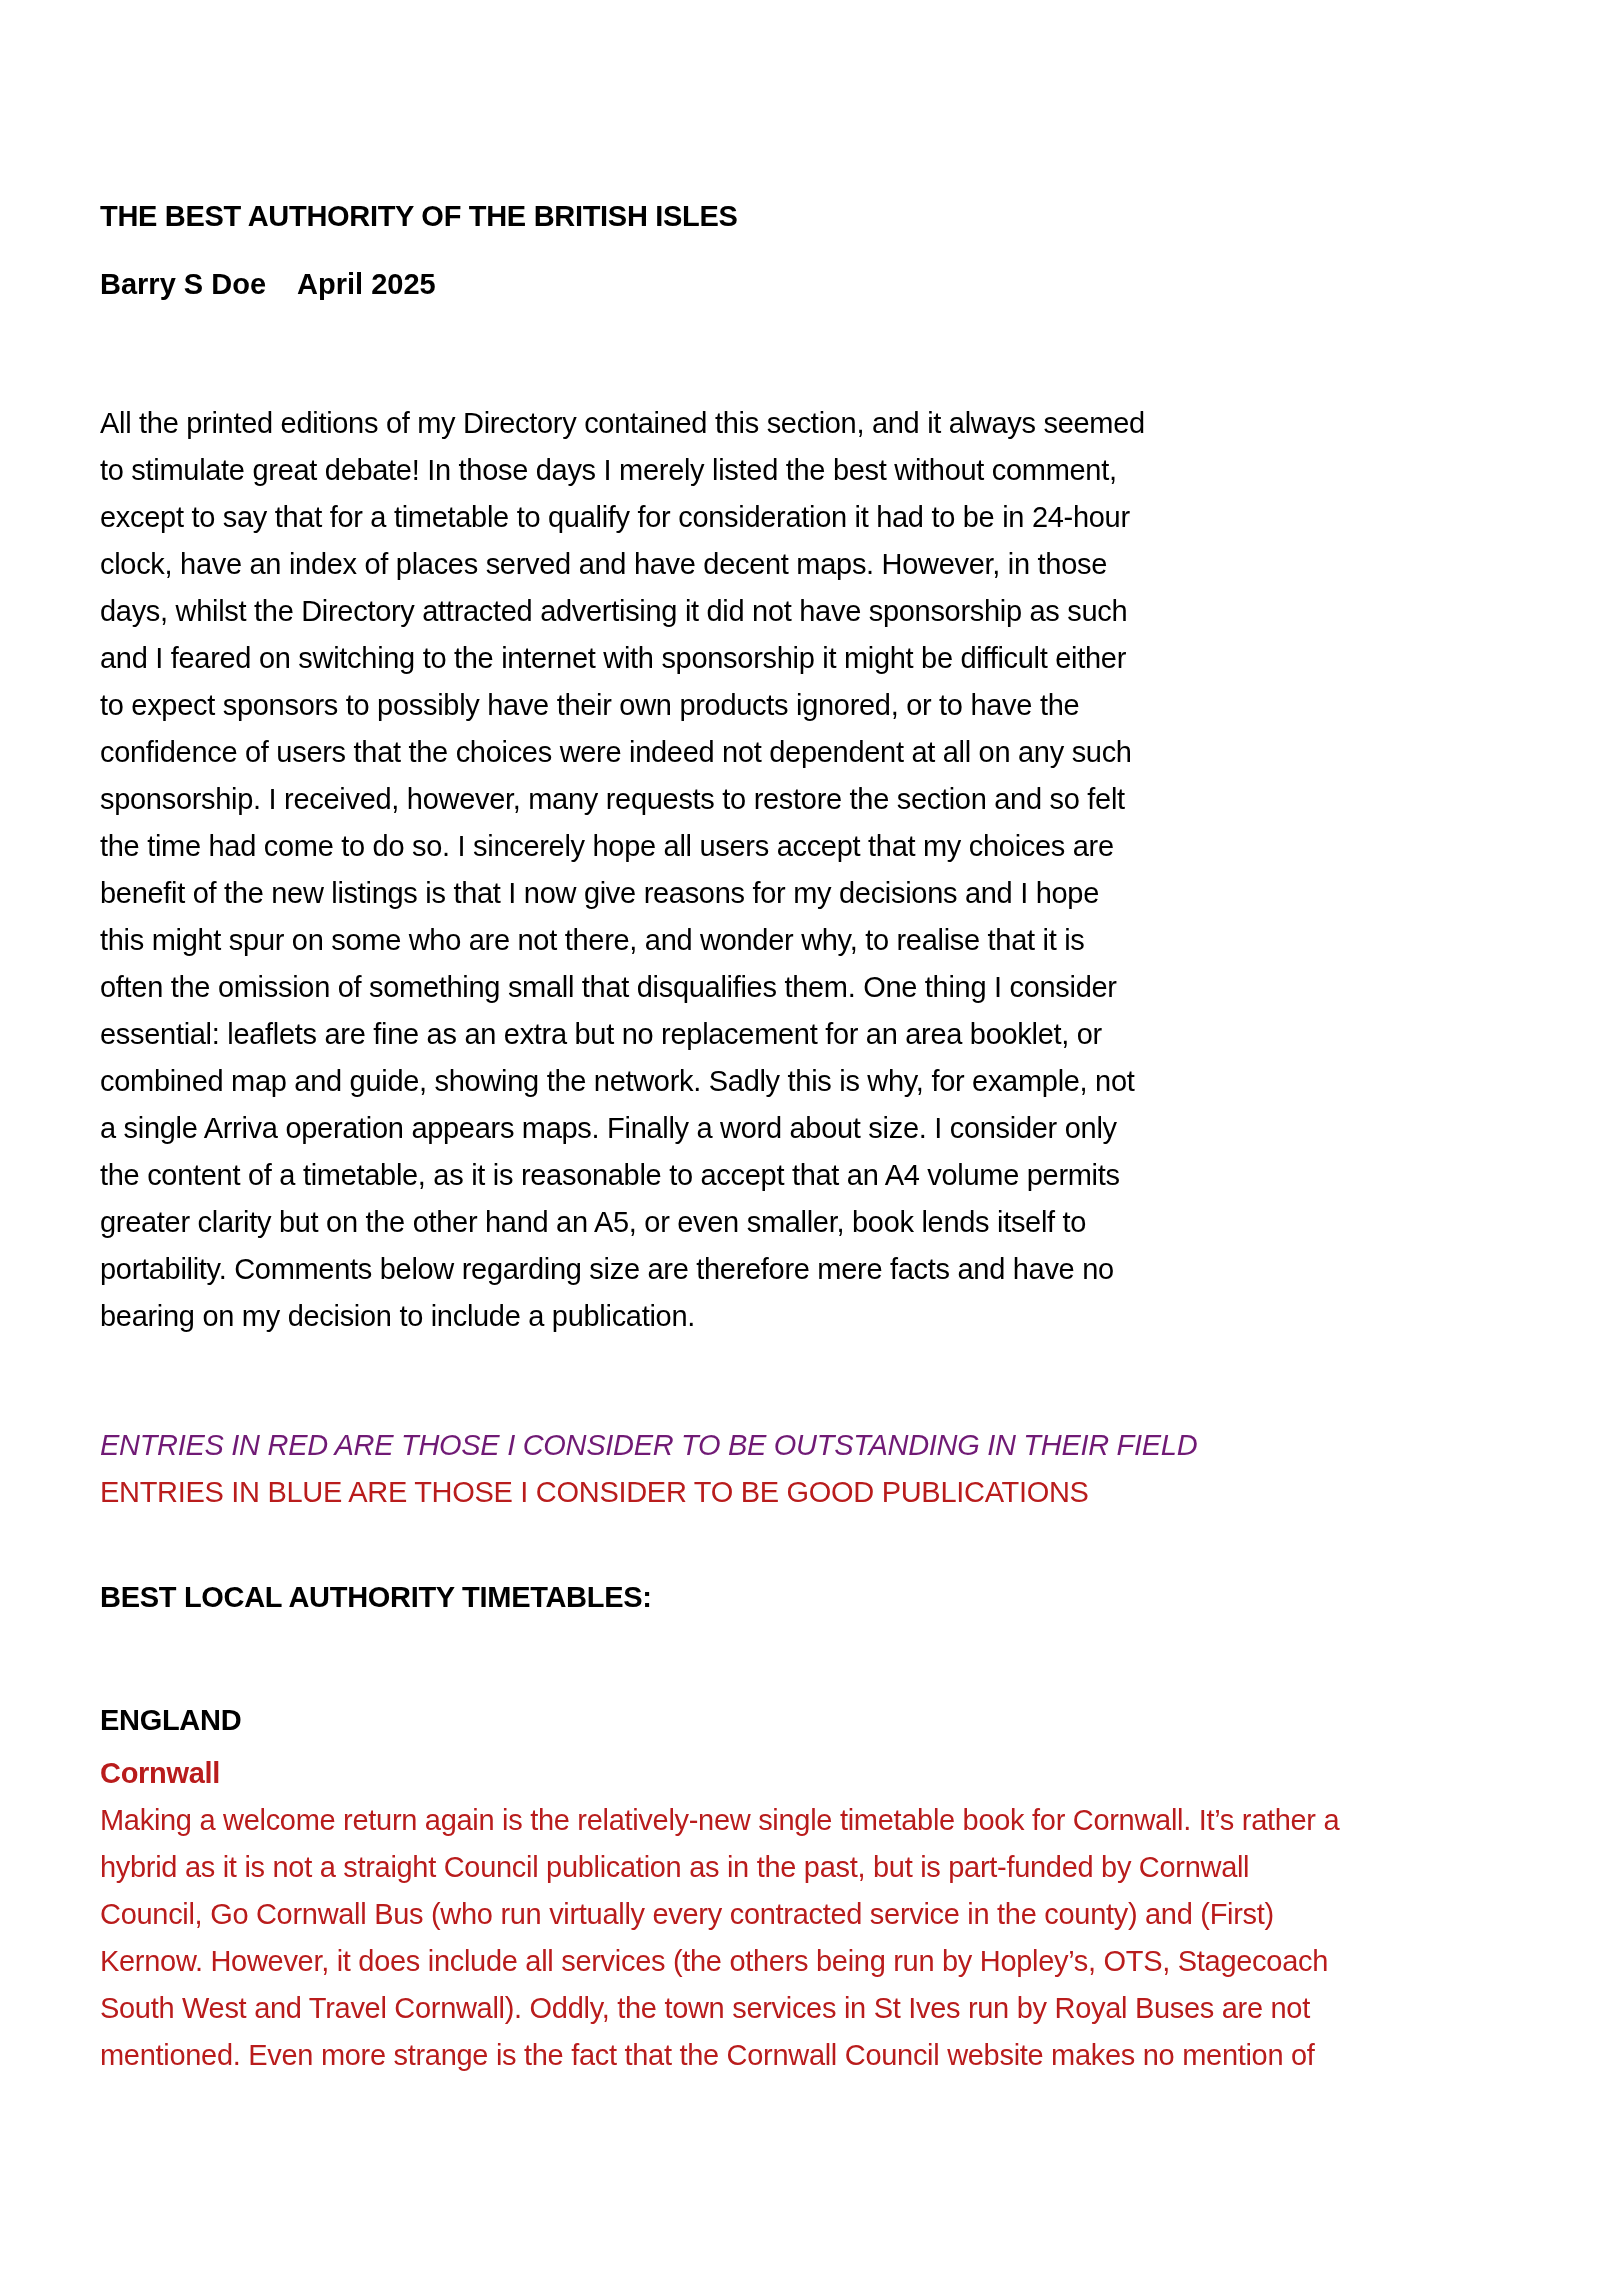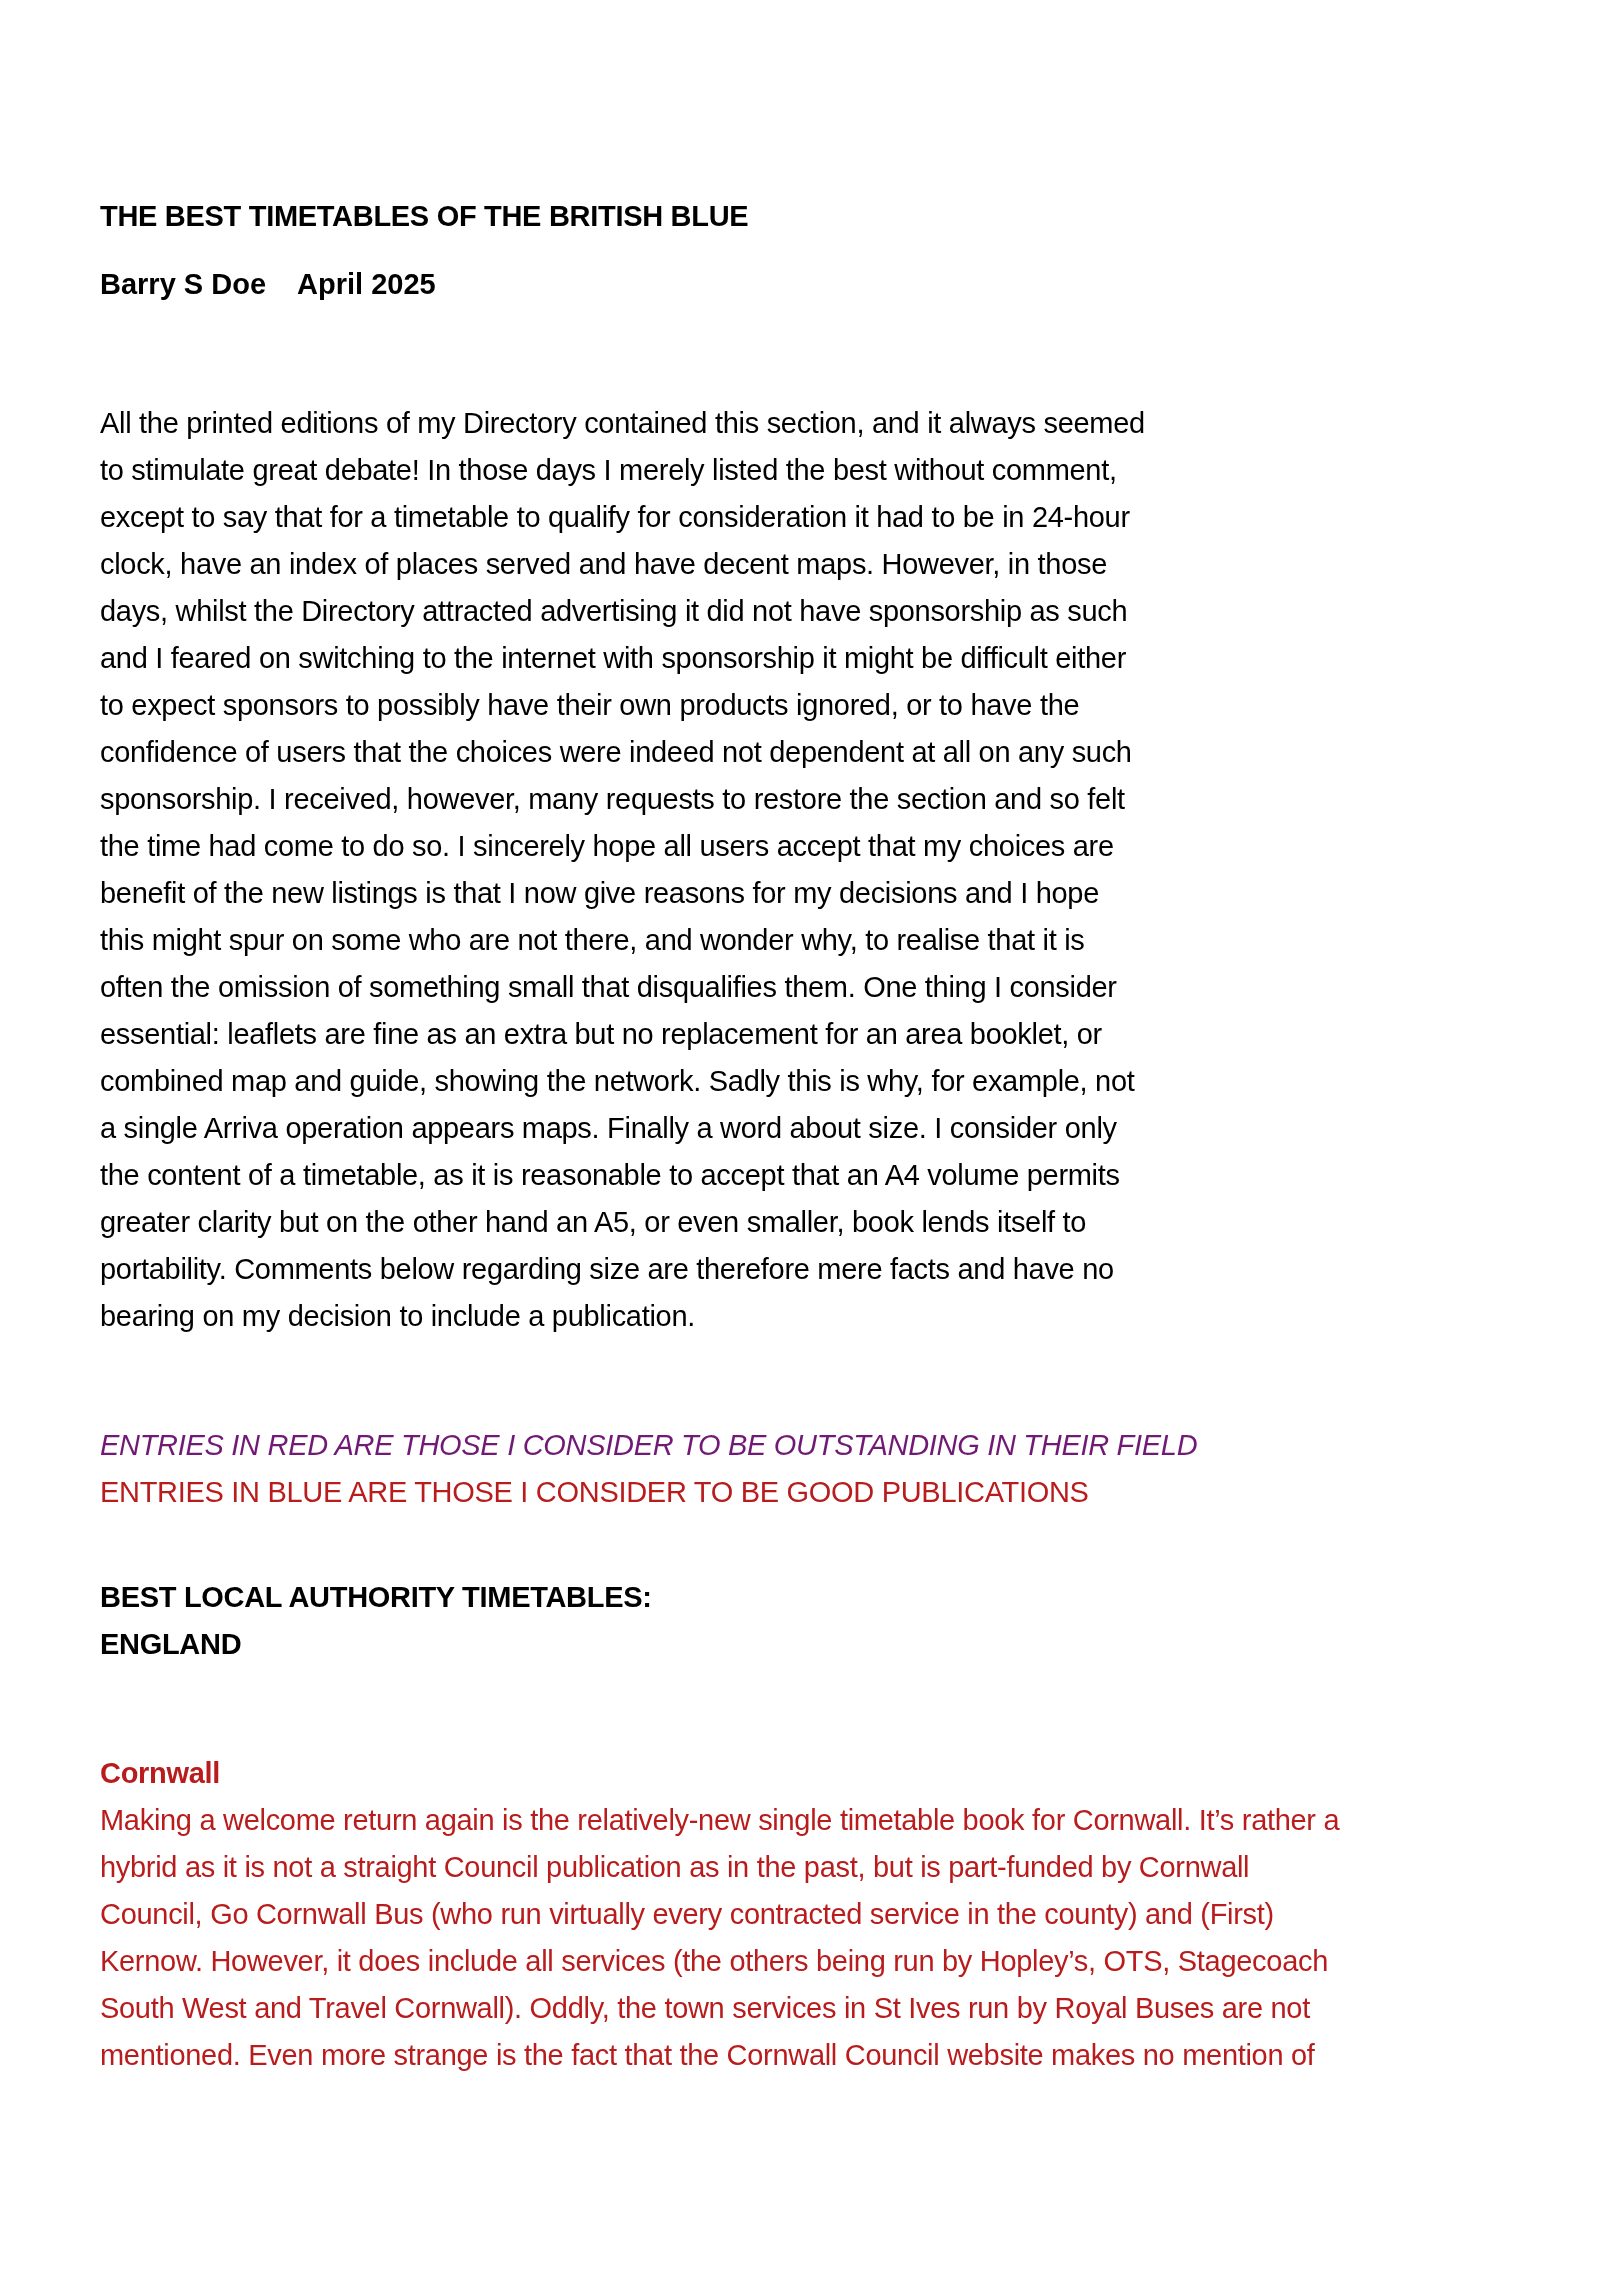--- a/index.html
+++ b/index.html
@@ -9,30 +9,30 @@
   .title { position: absolute; top: 200px; font-size: 29px; font-weight: bold; letter-spacing: -0.3px; white-space: nowrap; }
   .byline { position: absolute; top: 268px; font-size: 29px; font-weight: bold; white-space: nowrap; }
   .byline .gap { display: inline-block; width: 31px; }
   .block { position: absolute; left: 0; }
   .line { height: 47px; line-height: 47px; font-size: 29px; white-space: nowrap; letter-spacing: -0.3px; }
   .intro { top: 400px; }
   .red { color: #701a75; font-style: italic; }
   .navy { color: #b91c1c; }
   .legend { top: 1422px; }
   .h-local { top: 1574px; }
-  .h-england { top: 1621px; }
+  .h-england { top: 1697px; }
   .cornwall { top: 1750px; }
   .heading { font-size: 29px; font-weight: bold; line-height: 47px; white-space: nowrap; letter-spacing: -0.3px; }
 </style>
 </head>
 <body>
 
 <div class="page">
 
-  <div class="title">THE BEST TIMETABLES OF THE BRITISH BLUE</div>
+  <div class="title">THE BEST AUTHORITY OF THE BRITISH ISLES</div>
 
   <div class="byline">
     <span>Barry S Doe</span><span class="gap"></span><span>April 2025</span>
   </div>
 
   <div class="block intro">
     <div class="line">All the printed editions of my Directory contained this section, and it always seemed</div>
     <div class="line">to stimulate great debate! In those days I merely listed the best without comment,</div>
     <div class="line">except to say that for a timetable to qualify for consideration it had to be in 24-hour</div>
     <div class="line">clock, have an index of places served and have decent maps. However, in those</div>

